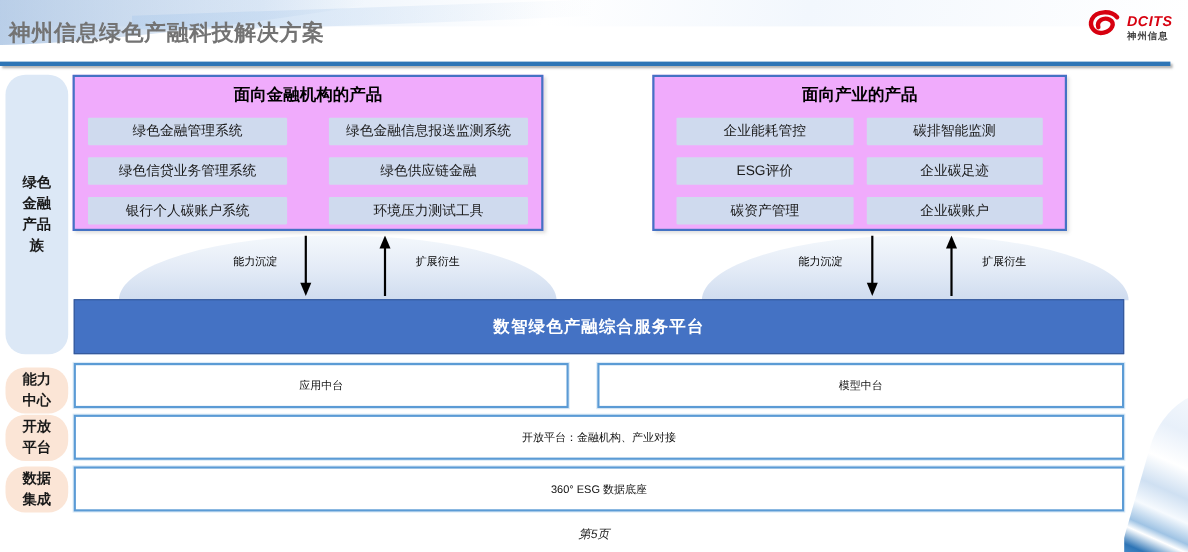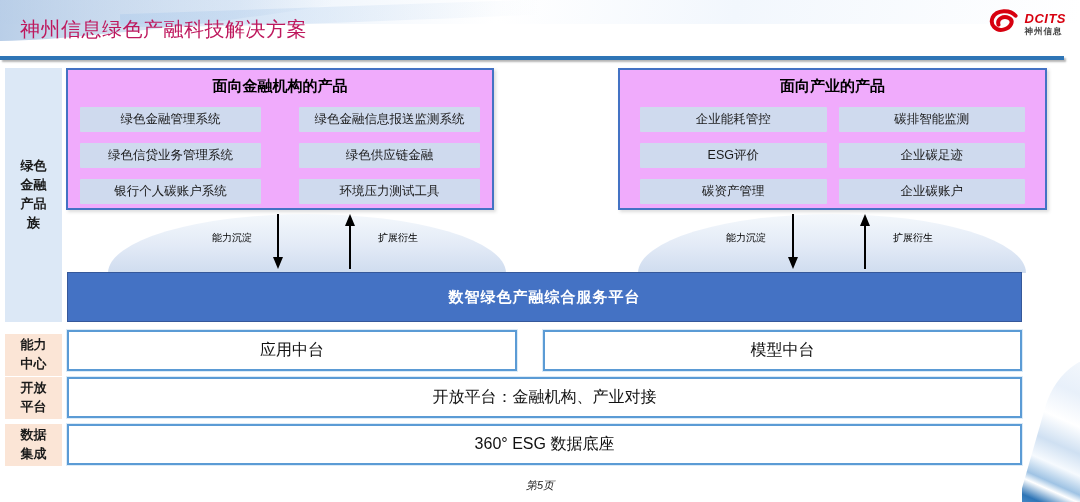--- a/index.html
+++ b/index.html
@@ -16,49 +16,49 @@
     content:'';position:absolute;left:-60px;top:-38px;width:560px;height:62px;
     background:linear-gradient(95deg,rgba(104,150,205,.55),rgba(255,255,255,0) 70%);
     transform:rotate(-5deg);border-radius:0 0 100% 30%;
   }
   .top-swoosh::after{
     content:'';position:absolute;left:120px;top:2px;width:700px;height:16px;
     background:linear-gradient(93deg,rgba(175,204,236,.5),rgba(255,255,255,0) 60%);
     transform:rotate(-2deg);border-radius:0 0 100% 40%;
   }
   .slide-title{
-    position:absolute;left:20px;top:16px;font-size:20px;font-weight:normal;color:#be185d;
+    position:absolute;left:8px;top:16px;font-size:20px;font-weight:bold;color:#737373;
     letter-spacing:.5px;white-space:nowrap;
   }
   .header-line{
     position:absolute;left:0;top:56px;width:1064px;height:4px;background:#2E75B6;
     box-shadow:2px 2px 2px rgba(90,90,90,.45);
   }
   .logo{position:absolute;right:14px;top:7px;display:flex;align-items:center;gap:4px;}
   .logo-text{display:flex;flex-direction:column;line-height:1;}
   .logo-brand{font-size:13px;font-weight:bold;font-style:italic;color:#D7000F;letter-spacing:.5px;}
   .logo-company{font-size:8.5px;color:#3f3f3f;font-weight:bold;margin-top:2px;letter-spacing:1px;}
   
   .side-label{
     position:absolute;left:5px;width:57px;display:flex;align-items:center;justify-content:center;
-    font-weight:bold;font-size:13px;color:#1a1a1a;text-align:center;
+    font-weight:bold;font-size:13px;color:#1a1a1a;text-align:center;border-radius:18px;
   }
   .side-label span{display:inline-block;width:30px;line-height:1.45;}
   .side-blue{top:68px;height:254px;background:#DCE8F6;}
   .side-peach{background:#FBE5D6;height:42px;}
   .side-p1{top:334px;}
   .side-p2{top:377px;}
   .side-p3{top:424px;}
   
   .product-box{
     position:absolute;top:68px;height:142px;background:#f0abfc;border:2px solid #4472C4;
     box-sizing:border-box;box-shadow:2px 2px 3px rgba(120,120,120,.25);
   }
   .pb-left{left:66px;width:428px;}
-  .pb-right{left:618px;width:429px;}
+  .pb-right{left:593px;width:377px;}
   .box-title{margin-top:7px;text-align:center;font-size:15px;font-weight:bold;color:#000;}
   .pill-grid{display:grid;grid-template-columns:1fr 1fr;row-gap:11px;margin-top:11px;}
   .pb-left .pill-grid{padding:0 12px;column-gap:38px;}
   .pb-right .pill-grid{padding:0 20px;column-gap:12px;}
   .pill{
     height:25px;background:#CFDAEE;display:flex;align-items:center;justify-content:center;
     font-size:12.5px;color:#1a1a1a;border-radius:1px;white-space:nowrap;
   }
   
   .dome{
@@ -72,21 +72,21 @@
   .arrow-label{position:absolute;top:231px;font-size:10px;font-weight:normal;color:#000;white-space:nowrap;padding-left:16px;}
   
   .platform-bar{
     position:absolute;left:67px;top:272px;width:955px;height:50px;background:#4472C4;
     border:1px solid #35589a;box-sizing:border-box;display:flex;align-items:center;justify-content:center;
     color:#fff;font-size:15px;font-weight:bold;letter-spacing:1px;
   }
   
   .wbox{
     position:absolute;background:#fff;border:2px solid #5B9BD5;box-sizing:border-box;
-    display:flex;align-items:center;justify-content:center;font-size:16px;color:#111;
+    display:flex;align-items:center;justify-content:center;font-size:10px;color:#111;
     box-shadow:0 0 0 1px #dcebf7;
   }
   .wb-app{left:67px;top:330px;width:450px;height:41px;}
   .wb-model{left:543px;top:330px;width:479px;height:41px;}
   .wb-open{left:67px;top:377px;width:955px;height:41px;}
   .wb-data{left:67px;top:424px;width:955px;height:41px;}
   
   .footer-page{
     position:absolute;left:0;right:0;top:478px;text-align:center;
     font-size:11px;font-style:italic;color:#222;

